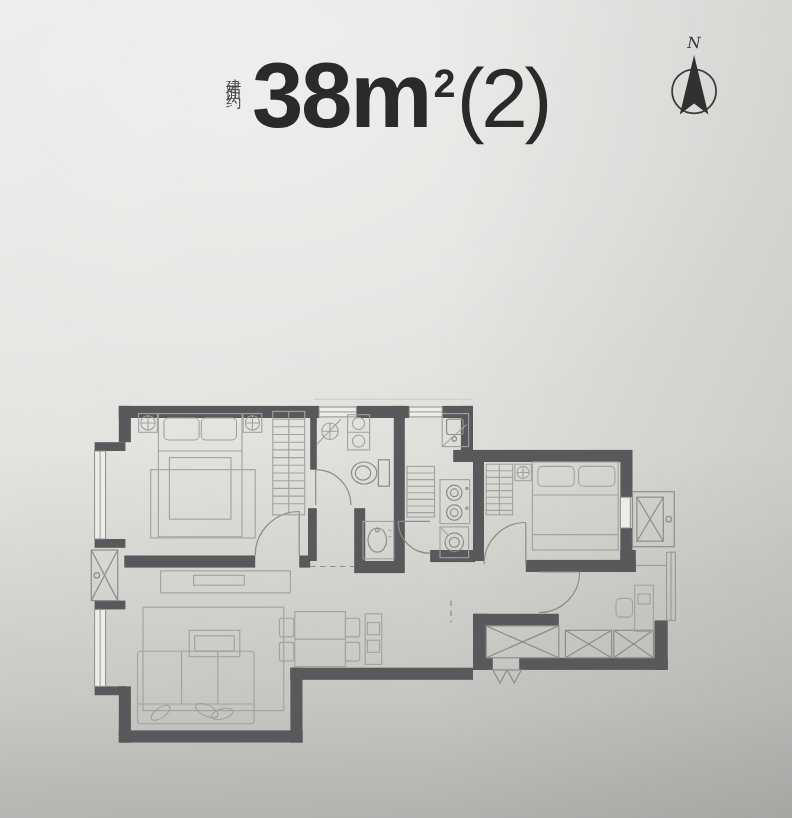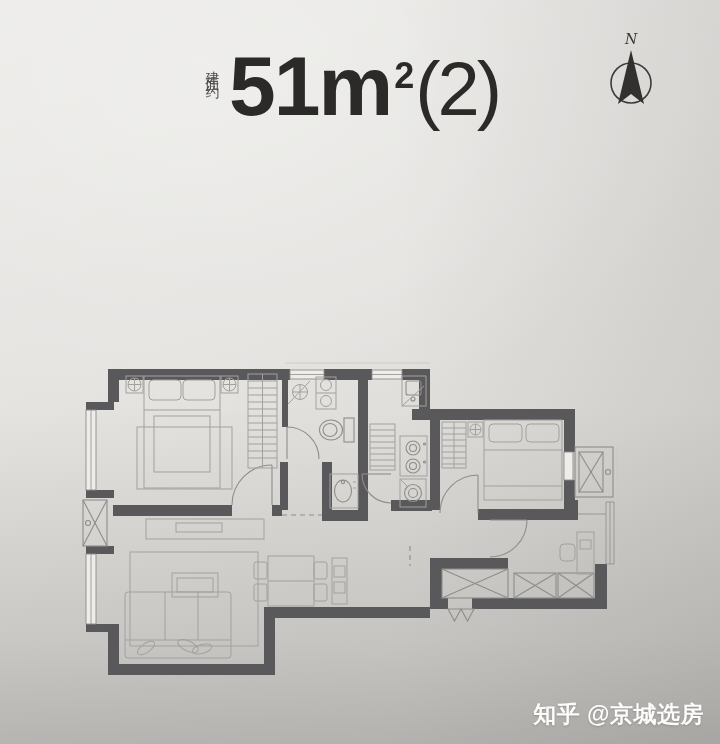--- a/index.html
+++ b/index.html
@@ -45,21 +45,21 @@
   .dash{stroke-dasharray:5 4;}
   .faint{stroke:#c9c7c4;stroke-width:0.8;fill:none;}
 </style>
 </head>
 <body>
 
 <div class="photo">
 
   <div class="title-block">
     <div class="area-label-vertical">建面约</div>
-    <div class="area-figure"><span>51m</span><span class="area-sup">2</span><span class="area-suffix">(2)</span>
+    <div class="area-figure"><span>38m</span><span class="area-sup">2</span><span class="area-suffix">(2)</span>
     </div>
   </div>
 
   <svg class="compass" width="76" height="92" viewBox="0 0 76 92">
     <text x="37" y="16" text-anchor="middle">N</text>
     <circle cx="37" cy="55" r="20" fill="none" stroke="#3c3b3a" stroke-width="1.6"></circle>
     <polygon points="37,22 24,76 37,66 50,76" fill="#323130"></polygon>
   </svg>
 
   <svg class="plan" width="540" height="335" viewBox="0 0 540 335">
@@ -329,14 +329,13 @@
         <rect class="thin" x="234" y="232" width="13" height="17" rx="2"></rect>
       </g>
       <g>
         <rect class="thin" x="252" y="206" width="15" height="46"></rect>
         <rect class="thin" x="254" y="214" width="11" height="11"></rect>
         <rect class="thin" x="254" y="230" width="11" height="11"></rect>
       </g>
     </g>
   </svg>
 
-  <div class="watermark">知乎 @京城选房</div>
 </div>
 
 </body></html>

